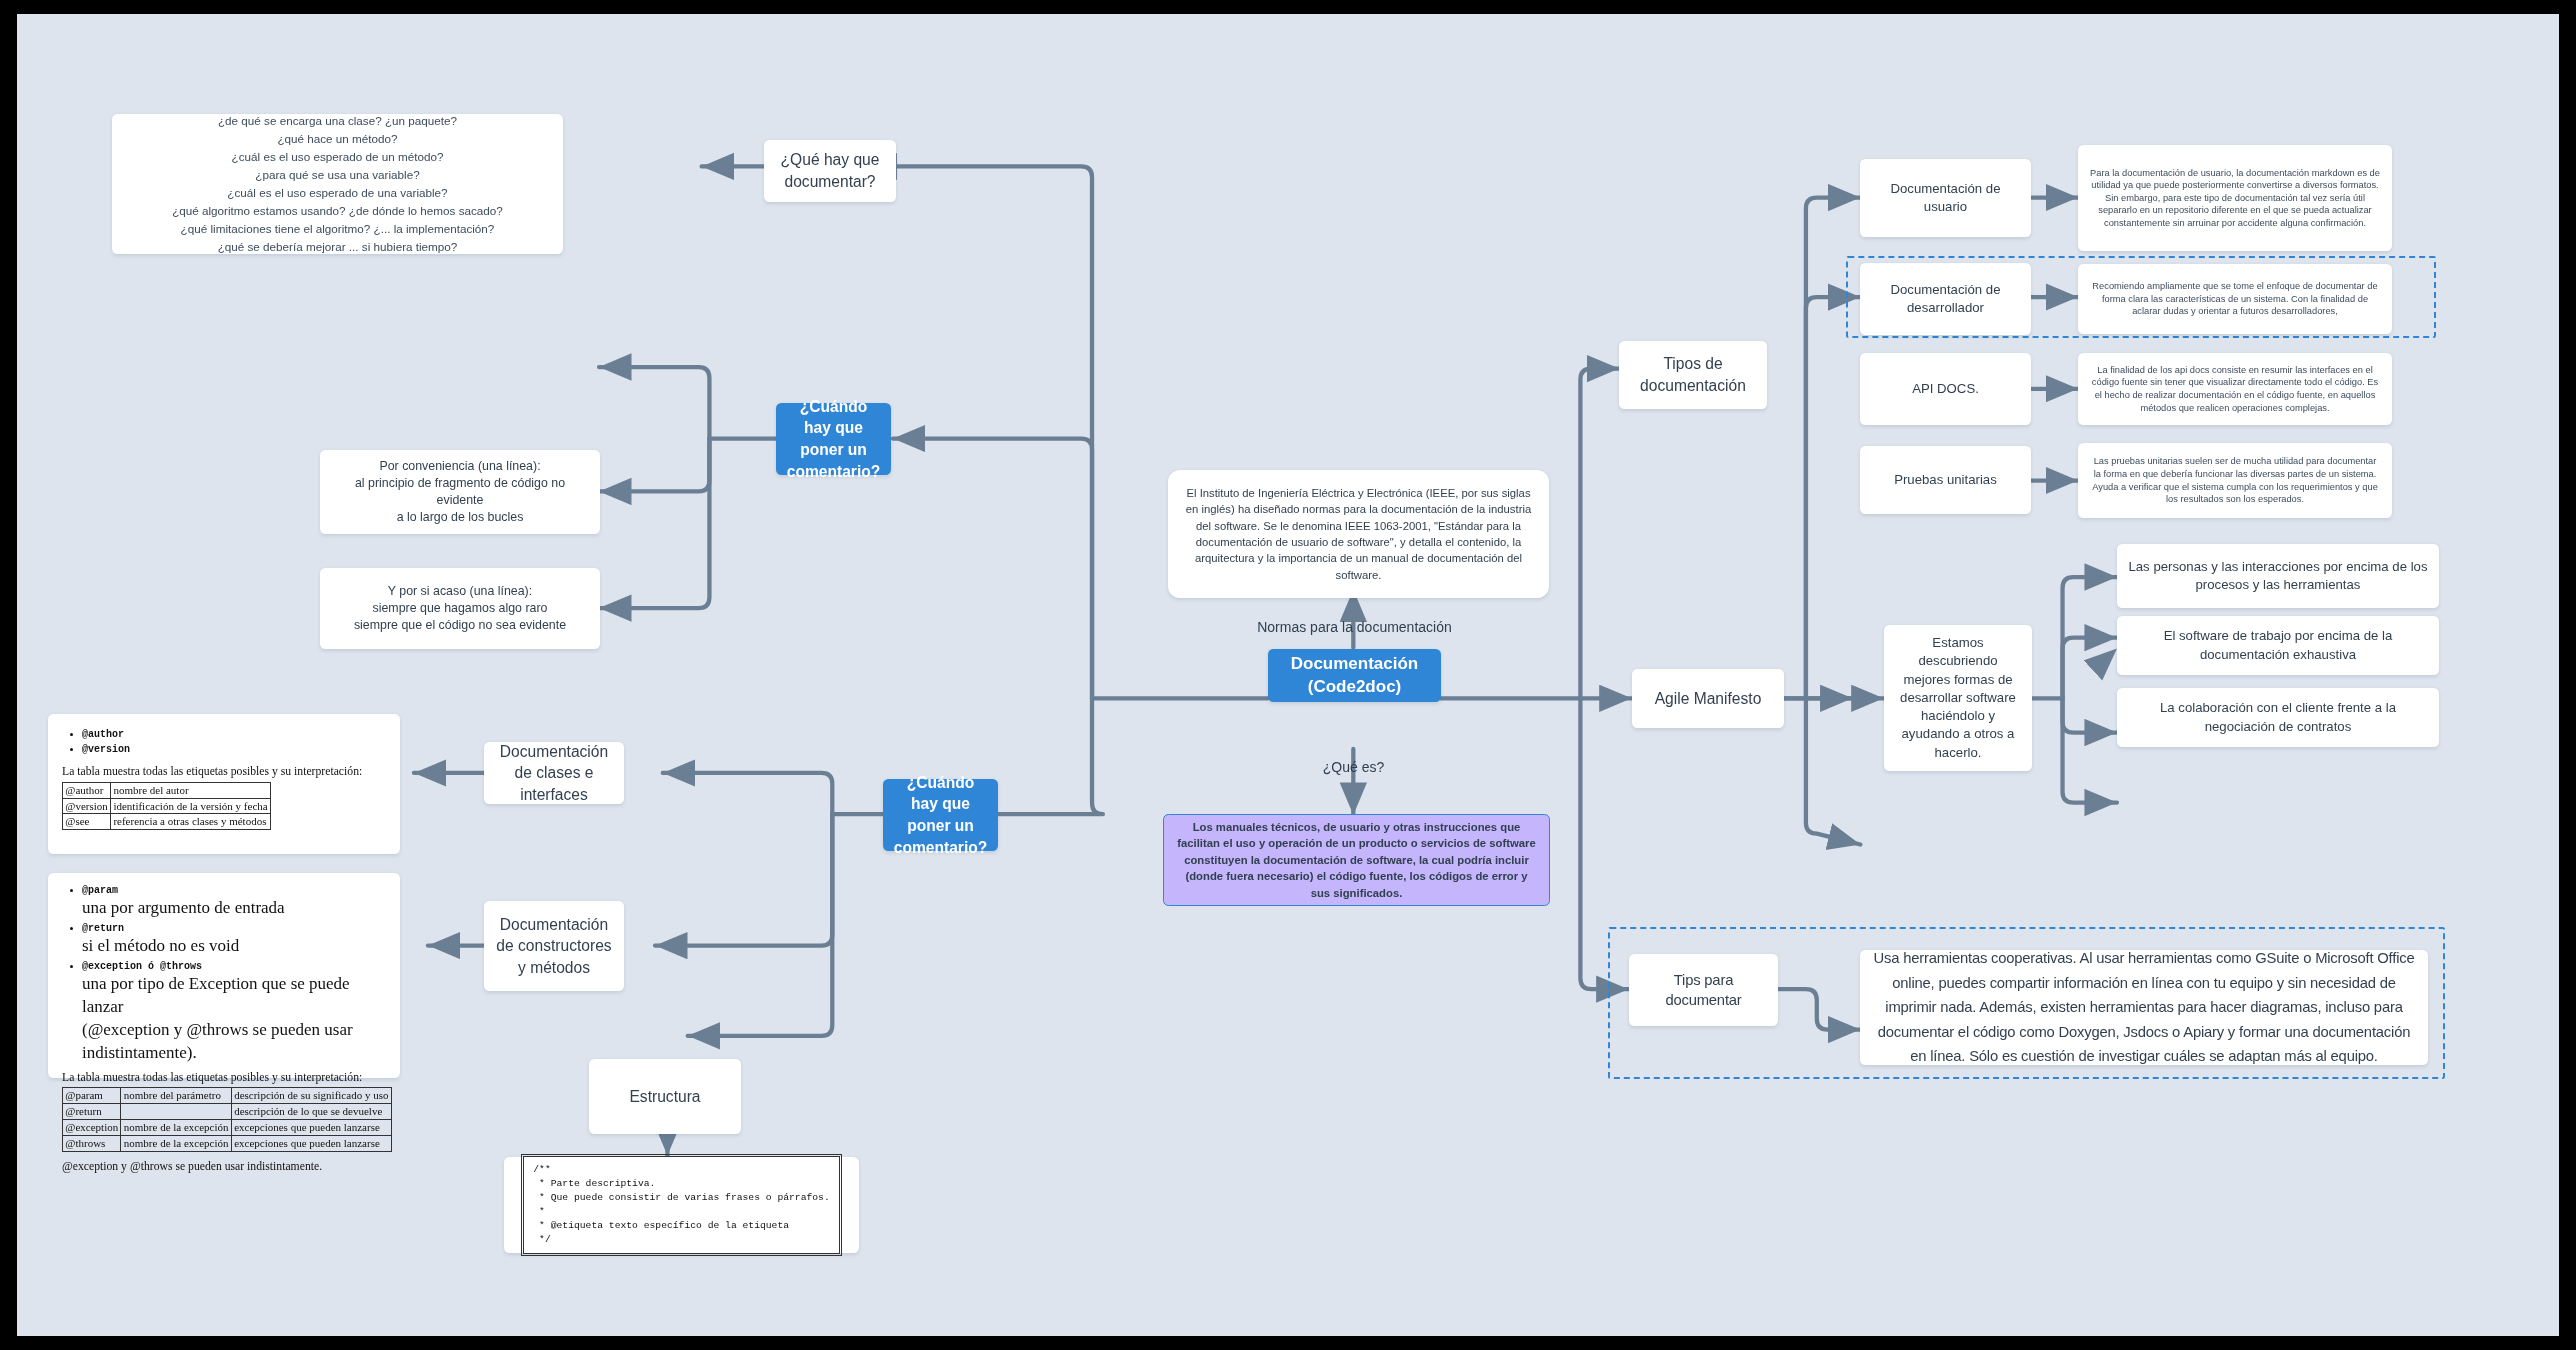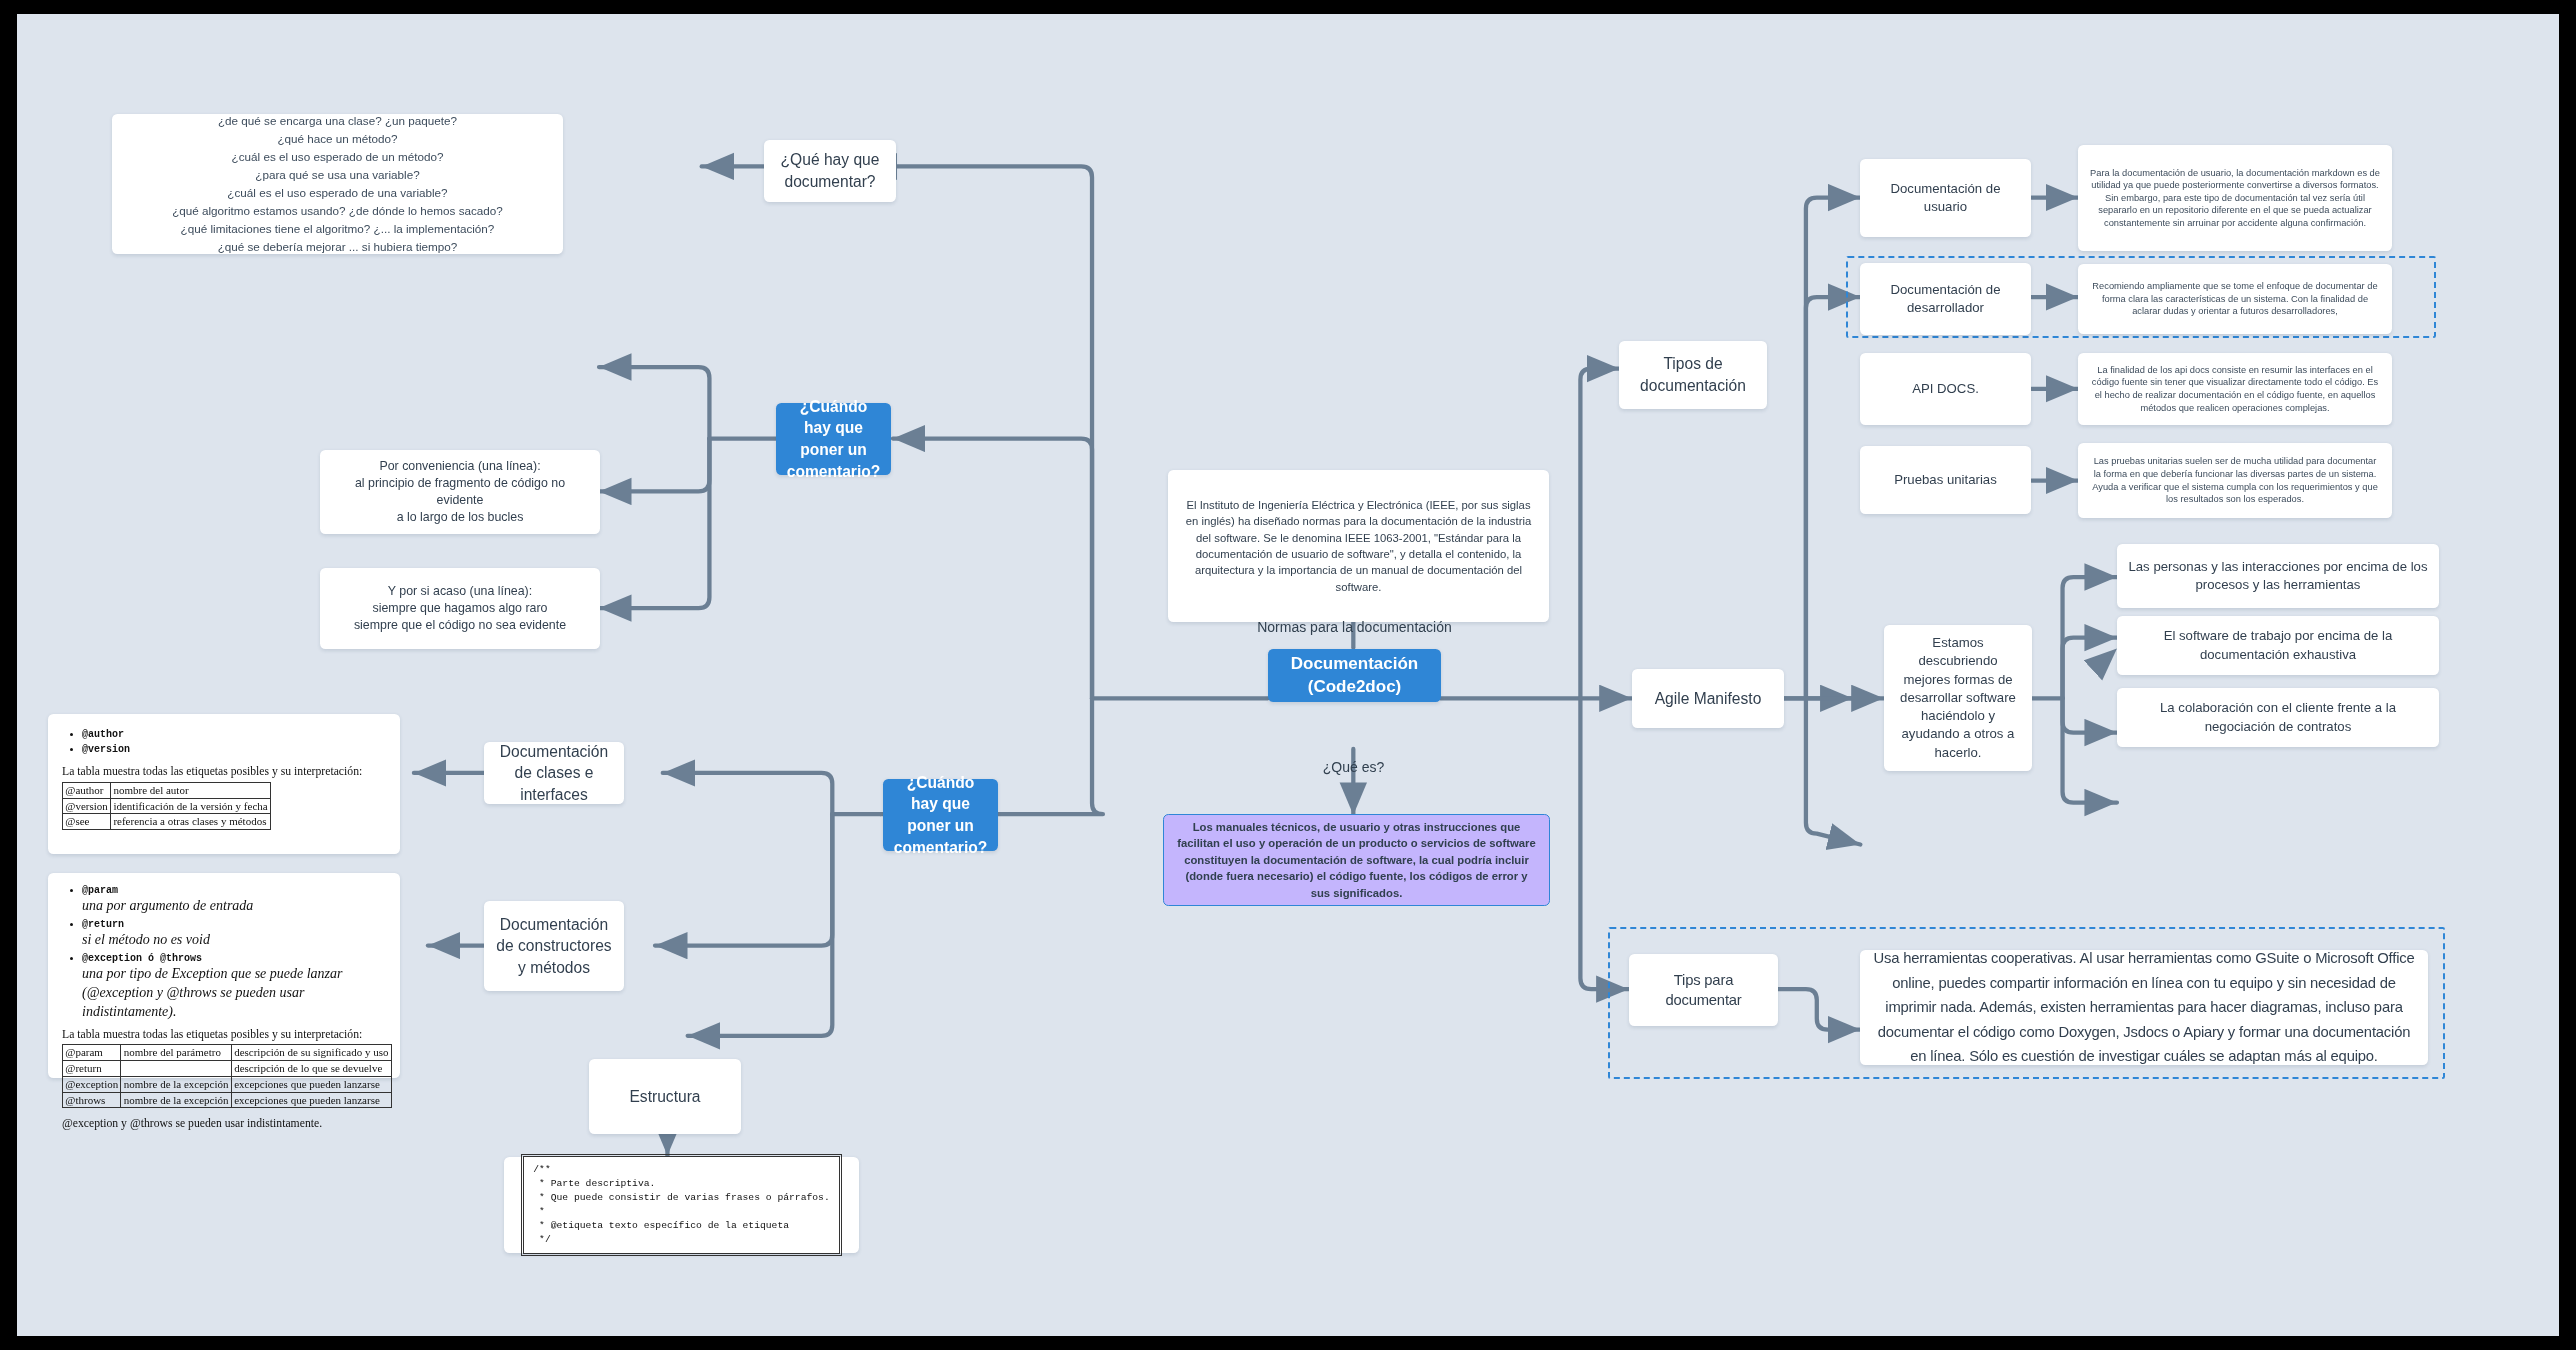--- a/index.html
+++ b/index.html
@@ -13,21 +13,21 @@
   .node.blue{background:#2f86d6;color:#ffffff;font-weight:bold;}
   .node.lightblue{background:#c4b5fd;border:1.6px solid #2f86d6;color:#31404f;box-shadow:none;font-weight:bold;}
   .small{font-size:10.5px;line-height:1.35;color:#3d4c5c;}
   .tiny{font-size:9.3px;line-height:1.35;color:#3d4c5c;}
   .med{font-size:15.6px;}
   .lg{font-size:17px;}
   .doc{display:block;text-align:left;padding:12.4px 14px;font-family:"Liberation Serif",serif;
        font-size:11.7px;color:#111;line-height:1.35;}
   .doc ul{margin:1.6px 0 7.8px 20px;padding:0;}
   .doc li{margin:0 0 1.6px 0;font-family:"Liberation Mono",monospace;font-weight:bold;font-size:10px;}
-  .doc li .plain{font-family:"Liberation Serif",serif;font-weight:normal;font-size:14px;display:block;font-style:italic;}
+  .doc li .plain{font-family:"Liberation Serif",serif;font-weight:normal;font-size:17px;display:block;}
   .doc table{border-collapse:collapse;margin-top:1.6px;font-family:"Liberation Serif",serif;font-size:11px;}
   .doc table,.doc td{border:0.8px solid #333;}
   .doc td{padding:0px 2.3px;white-space:nowrap;}
   .doc .cap{margin:3.1px 0 1.6px 0;}
   .doc .after{margin-top:7.8px;}
   .code{font-family:"Liberation Mono",monospace;font-size:9.7px;white-space:pre;
         border:0.8px solid #333;outline:0.8px solid #333;outline-offset:1.6px;padding:6.2px 9.3px;color:#111;
         display:inline-block;text-align:left;line-height:1.45;}
   .edge-label{position:absolute;font-size:14px;color:#31404f;text-align:center;}
   .sel{position:absolute;border:2.3px dashed #2f86d6;border-radius:2.3px;box-sizing:border-box;}
@@ -221,21 +221,21 @@
 
   <div class="node" style="left:487px;top:1143px;width:355px;height:96px;">
     <pre class="code">/**
  * Parte descriptiva.
  * Que puede consistir de varias frases o párrafos.
  *
  * @etiqueta texto específico de la etiqueta
  */</pre>
   </div>
 
-  <div class="node" style="left:1151px;top:456px;width:381px;height:152px;font-size:11.3px;line-height:1.45;">
+  <div class="node" style="left:1151px;top:456px;width:381px;height:128px;font-size:11.3px;line-height:1.45;border-radius:12px;">
     <span>El Instituto de Ingeniería Eléctrica y Electrónica (IEEE, por sus siglas en inglés) ha diseñado normas para la documentación de la industria del software. Se le denomina IEEE 1063-2001, "Estándar para la documentación de usuario de software", y detalla el contenido, la arquitectura y la importancia de un manual de documentación del software.</span>
   </div>
   <div class="edge-label" style="left:1182px;top:605px;width:311px;">Normas para la documentación</div>
 
   <div class="node blue lg" style="left:1251px;top:635px;width:173px;height:53px;flex-direction:column;line-height:1.35;">
     <span>Documentación</span>
     <span>(Code2doc)</span>
   </div>
 
   <div class="edge-label" style="left:1220px;top:745px;width:233px;">¿Qué es?</div>

